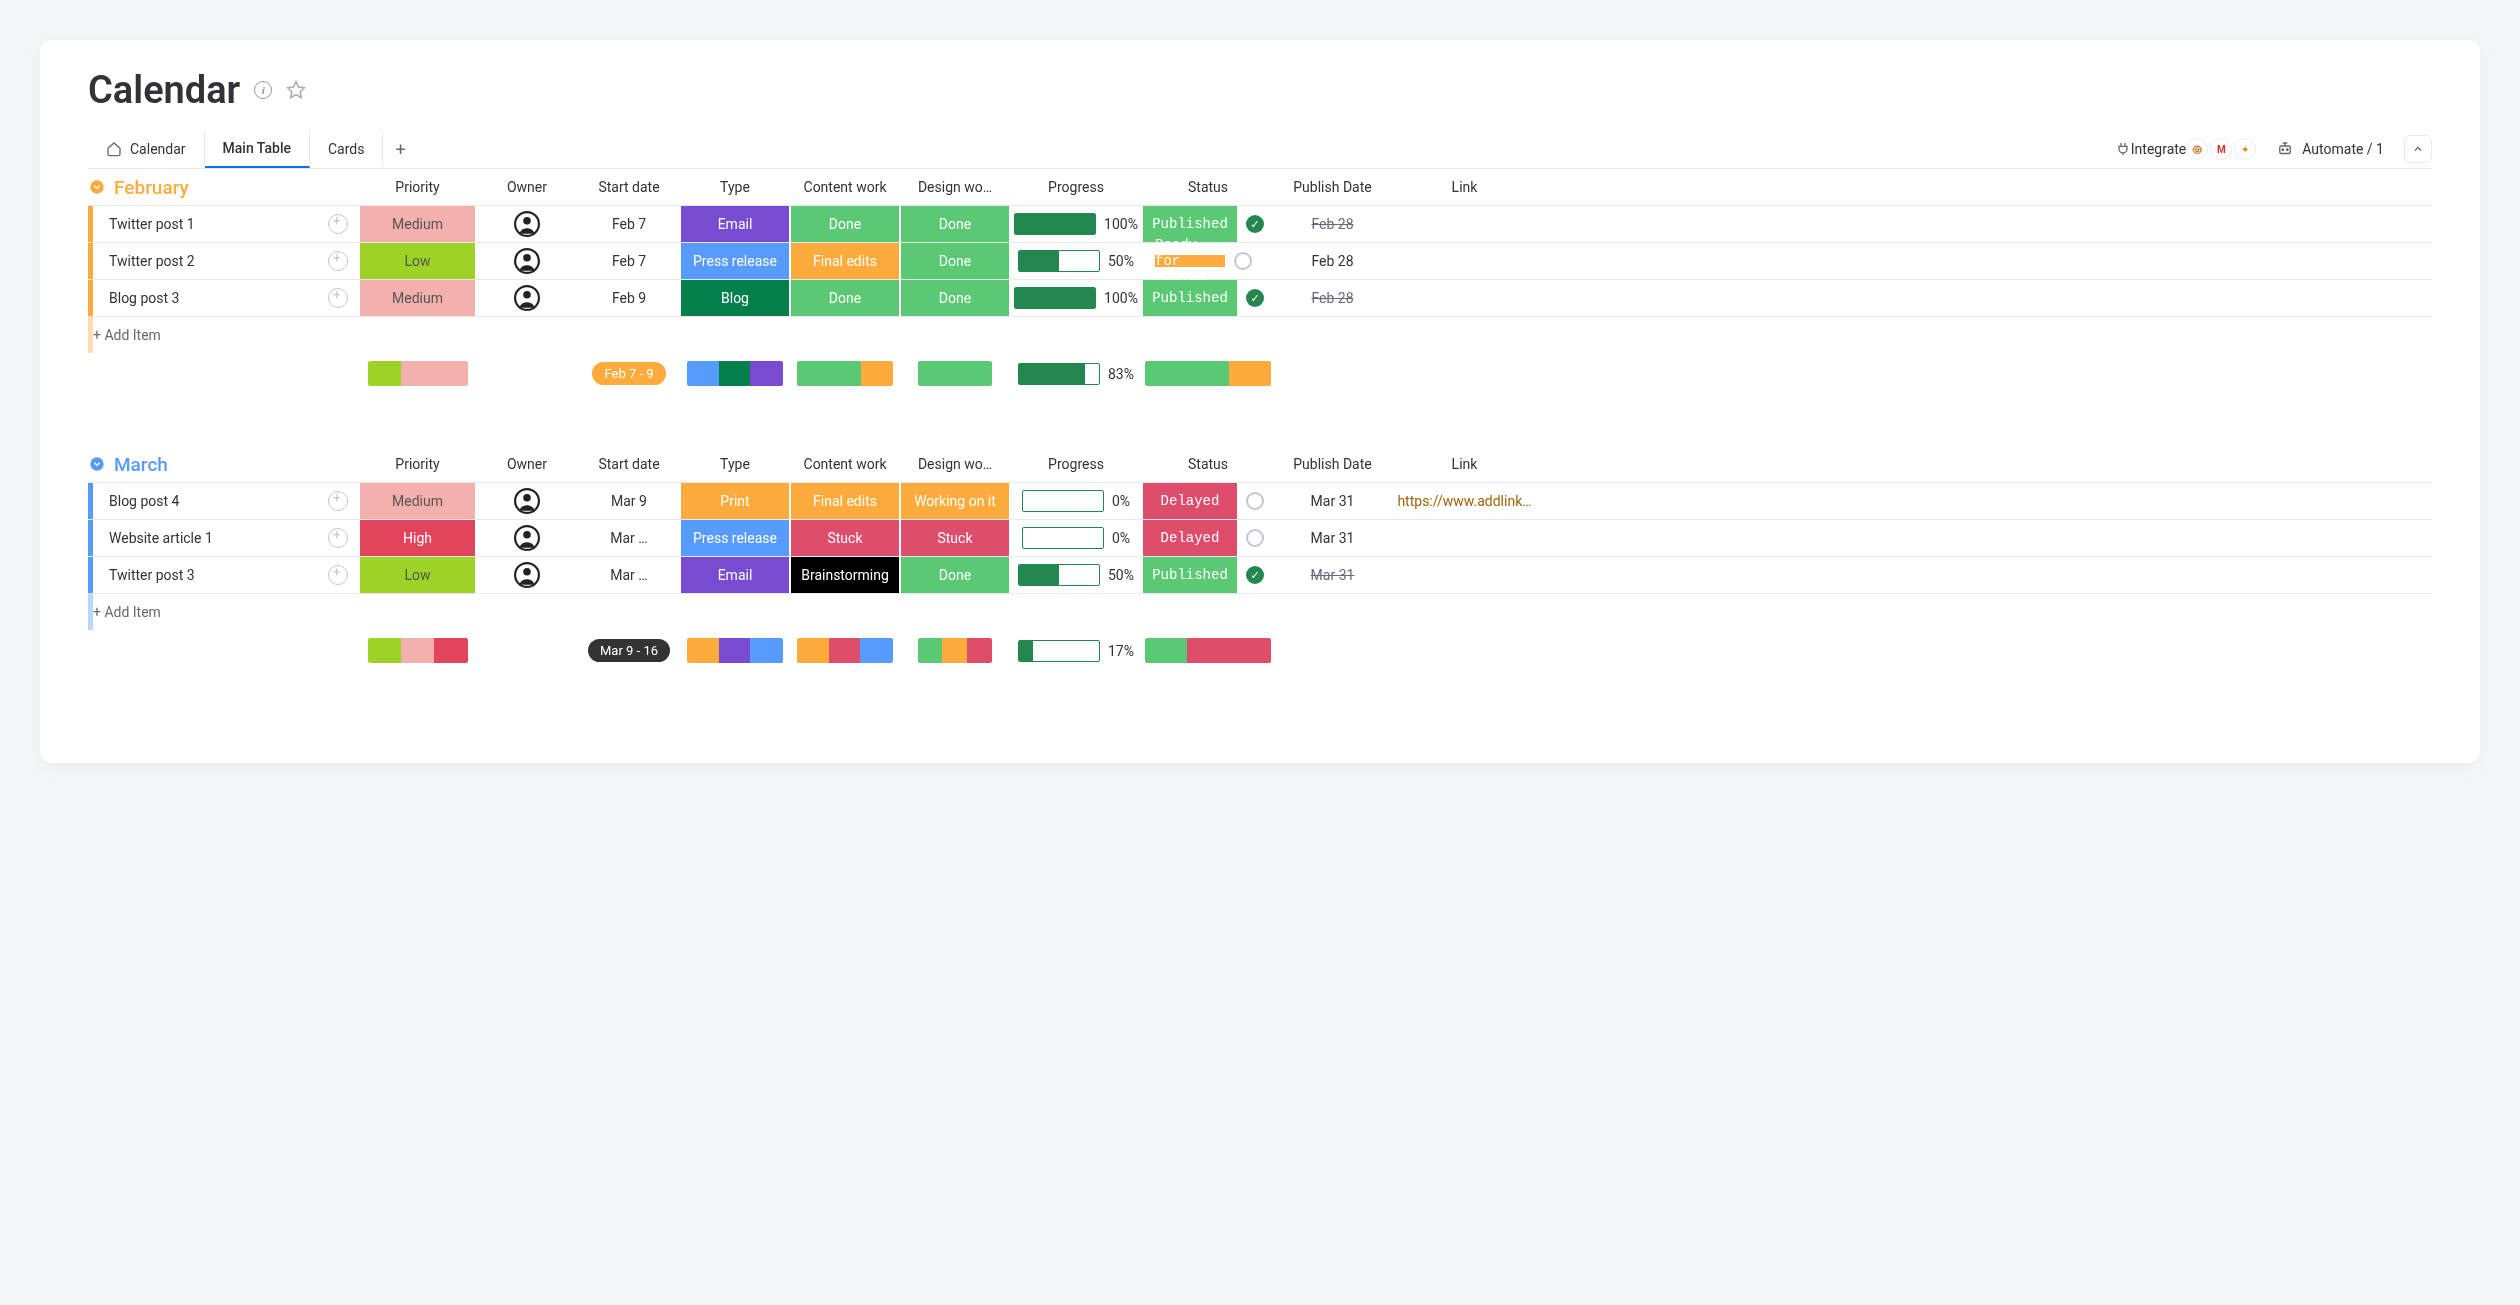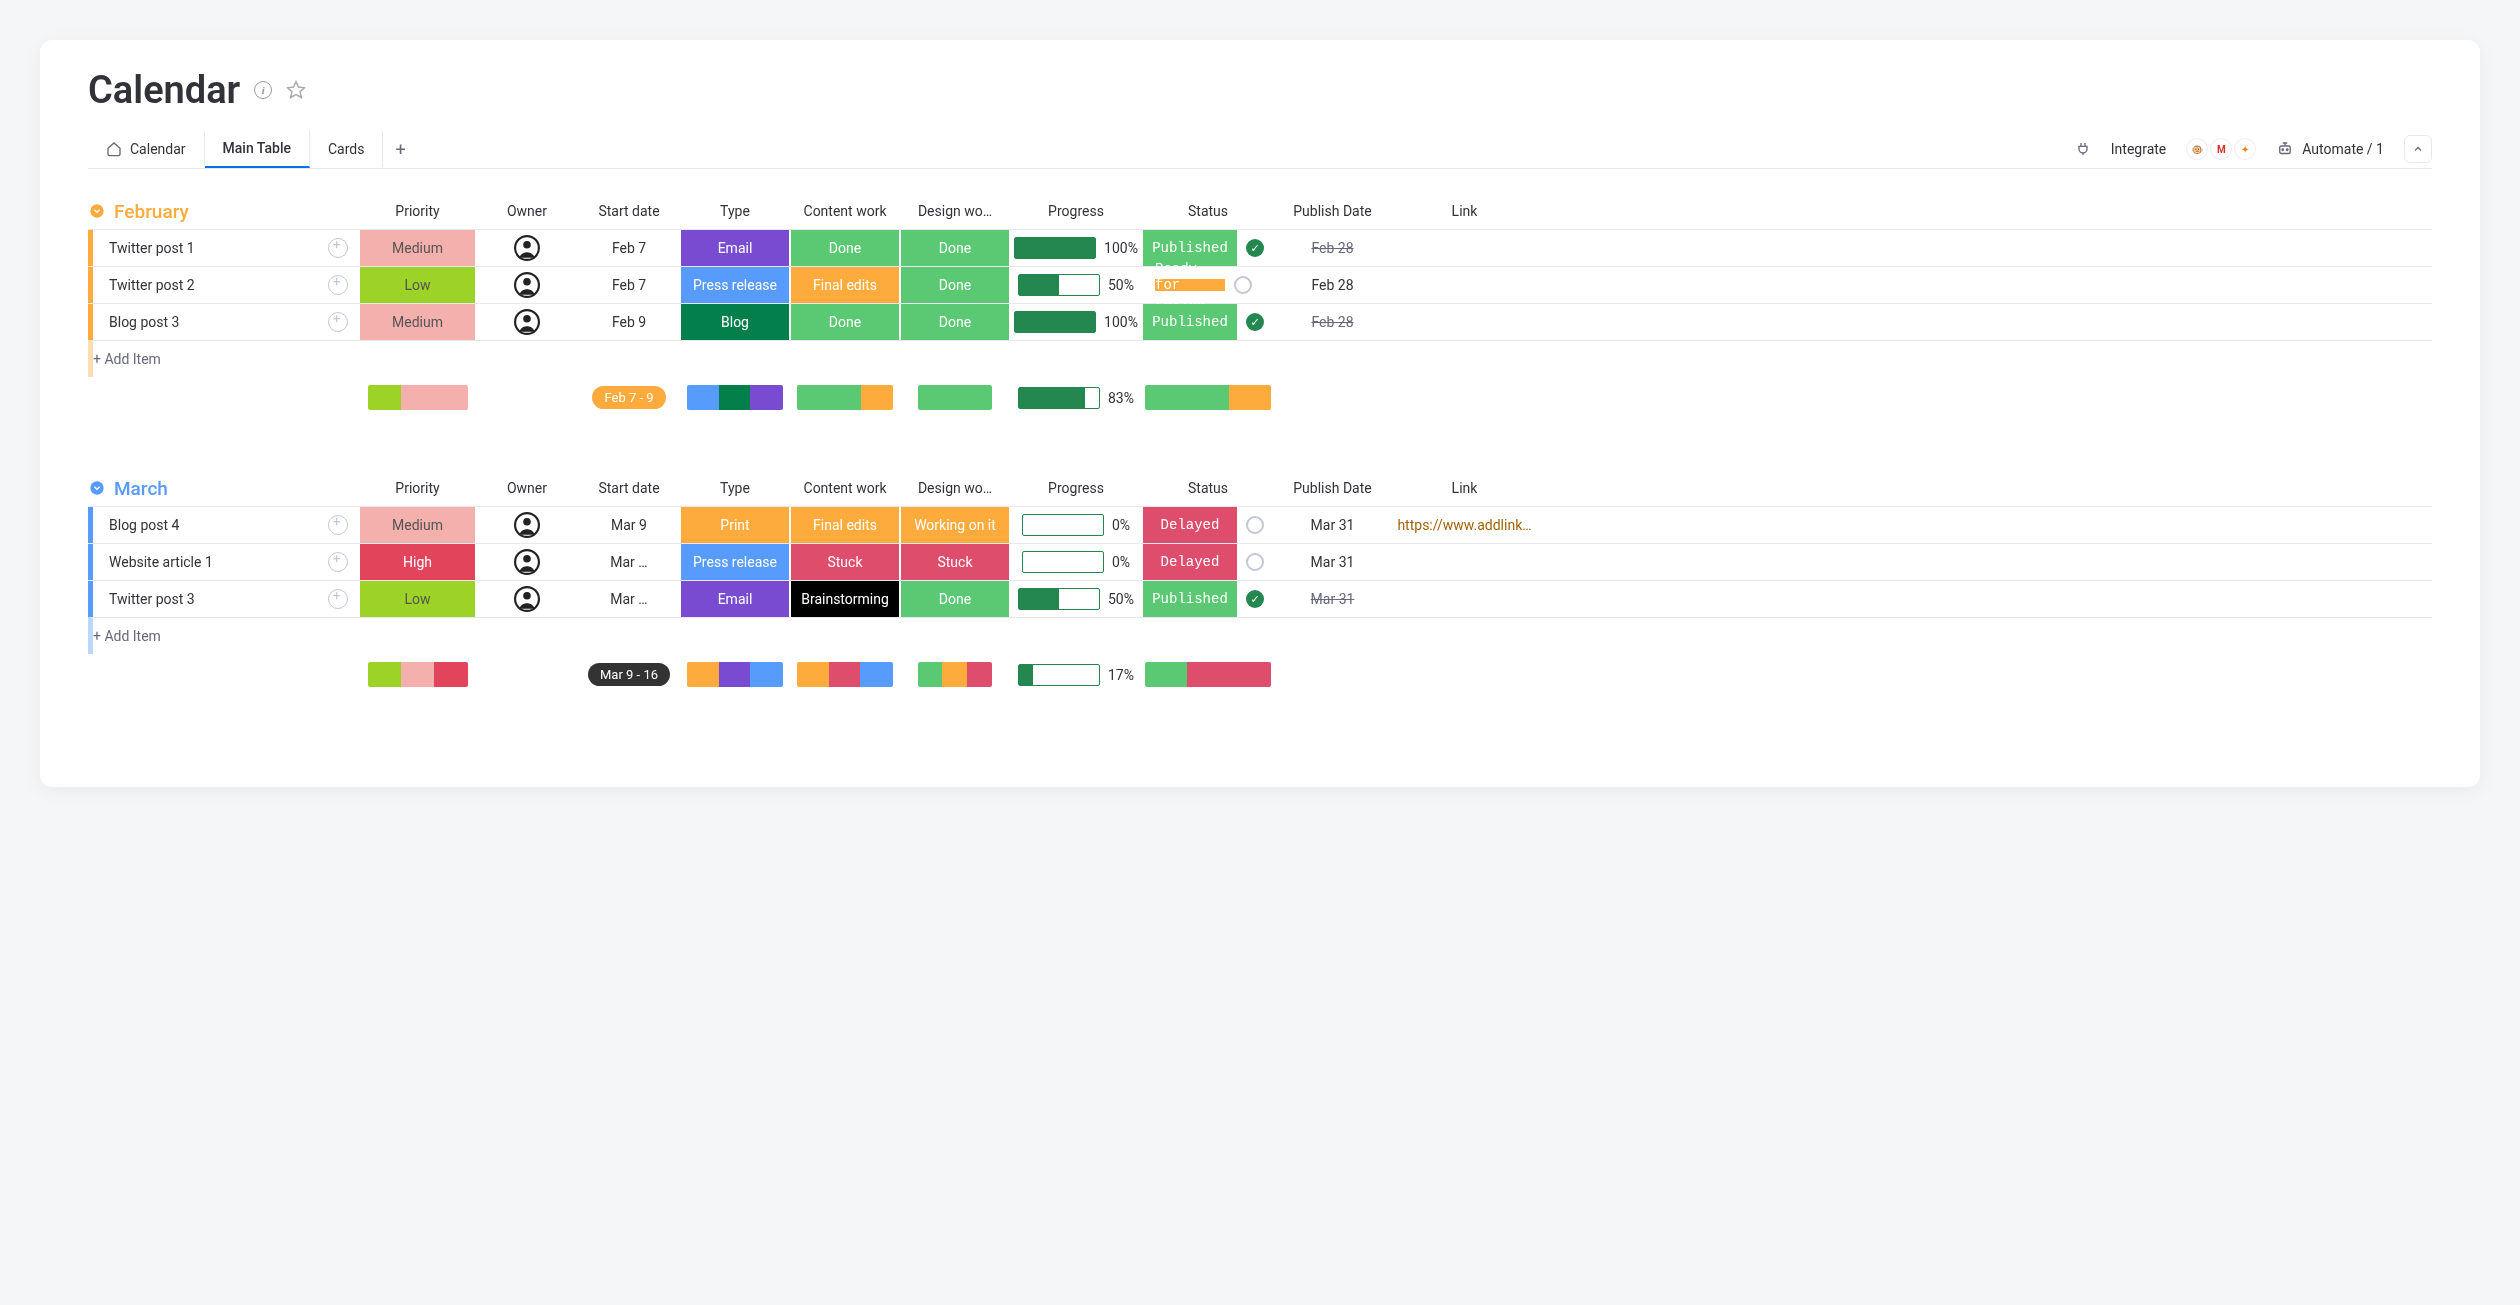--- a/index.html
+++ b/index.html
@@ -8,35 +8,35 @@
 .board-header { display: flex; align-items: center; gap: 14px; }
 .board-title { font-size: 38px; font-weight: 600; }
 .icon-circle { width:18px; height:18px; border:1.5px solid #999; border-radius:50%; display:inline-flex; align-items:center; justify-content:center; font-size:11px; color:#999; font-style: italic; font-family: serif; font-weight:bold; }
 .star-icon { width:20px; height:20px; color:#aaa; }
 .subtitle { color:#676879; margin-top:6px; font-size:15px; }
 .tabs { display:flex; align-items:center; border-bottom:1px solid #e6e9ef; margin-top:18px; }
 .tab { display:flex; align-items:center; gap:8px; padding:10px 18px; color:#323338; border-right:1px solid #e6e9ef; cursor:pointer; }
 .tab.active { border-bottom:2px solid #0073ea; font-weight:500; }
 .tab-add { padding:6px 12px; color:#676879; font-size:18px; cursor:pointer; }
 .tabs-right { margin-left:auto; display:flex; align-items:center; gap:20px; }
-.integrate { display:flex; align-items:center; gap:20px; cursor:pointer; }
+.integrate { display:flex; align-items:center; gap:0; cursor:pointer; }
 .integ-icons { display:flex; gap:2px;}
 .integ-dot { width:22px; height:22px; border-radius:50%; border:1px solid #eee; display:flex; align-items:center; justify-content:center; font-size:10px; }
 .automate { display:flex; align-items:center; gap:8px; cursor:pointer; }
 .collapse-btn { width:28px; height:28px; border:1px solid #e6e9ef; border-radius:6px; display:flex; align-items:center; justify-content:center; cursor:pointer; }
 .toolbar { display:flex; align-items:center; gap:20px; margin-top:18px; margin-bottom:30px; }
 .new-item-btn { display:flex; align-items:stretch; }
 .btn-primary { background:#0073ea; color:#fff; border:none; padding:8px 14px; border-radius:4px 0 0 4px; font-size:14px; cursor:pointer; }
 .btn-primary-chev { background:#0073ea; color:#fff; border:none; border-left:1px solid rgba(255,255,255,0.3); padding:8px 10px; border-radius:0 4px 4px 0; cursor:pointer; }
 .search-box { display:flex; align-items:center; gap:8px; color:#676879; cursor:pointer; }
 .person-filter { width:18px; height:18px; border:1.5px solid #999; border-radius:50%; position:relative; cursor:pointer; }
 .person-filter::after { content:''; position:absolute; width:5px; height:5px; border-radius:50%; background:#999; top:3px; left:50%; transform:translateX(-50%); }
 .person-filter::before { content:''; position:absolute; width:10px; height:5px; border-radius:5px 5px 0 0; background:#999; bottom:2px; left:50%; transform:translateX(-50%); }
 
-.group { margin-bottom: 60px; margin-top: 24px; }
+.group { margin-bottom: 60px; }
 .collapse-chev { width:18px; height:18px; display:flex; align-items:center; justify-content:center; cursor:pointer; }
 .group-title { font-size:19px; font-weight:500; margin-left:8px; }
 .col-head { text-align:center; color:#323338; font-size:15px; }
 .row { display:flex; align-items:stretch; height:37px; border-top:1px solid #e6e9ef; }
 .row-left { display:flex; align-items:center; width:270px; background:#fff; border-left:5px solid; padding-left:16px; gap:10px; }
 .row-title { flex:1; white-space:nowrap; overflow:hidden; text-overflow:ellipsis; }
 .chat-icon { width:20px; height:20px; border:1.5px solid #c3c6d4; border-radius:50%; position:relative; margin-right:10px; }
 .chat-icon::after { content:'+'; position:absolute; top:-2px; left:4px; color:#c3c6d4; font-size:13px; }
 .cell { display:flex; align-items:center; justify-content:center; margin-left:2px; font-size:14px; }
 .w-115 { width:115px; }

